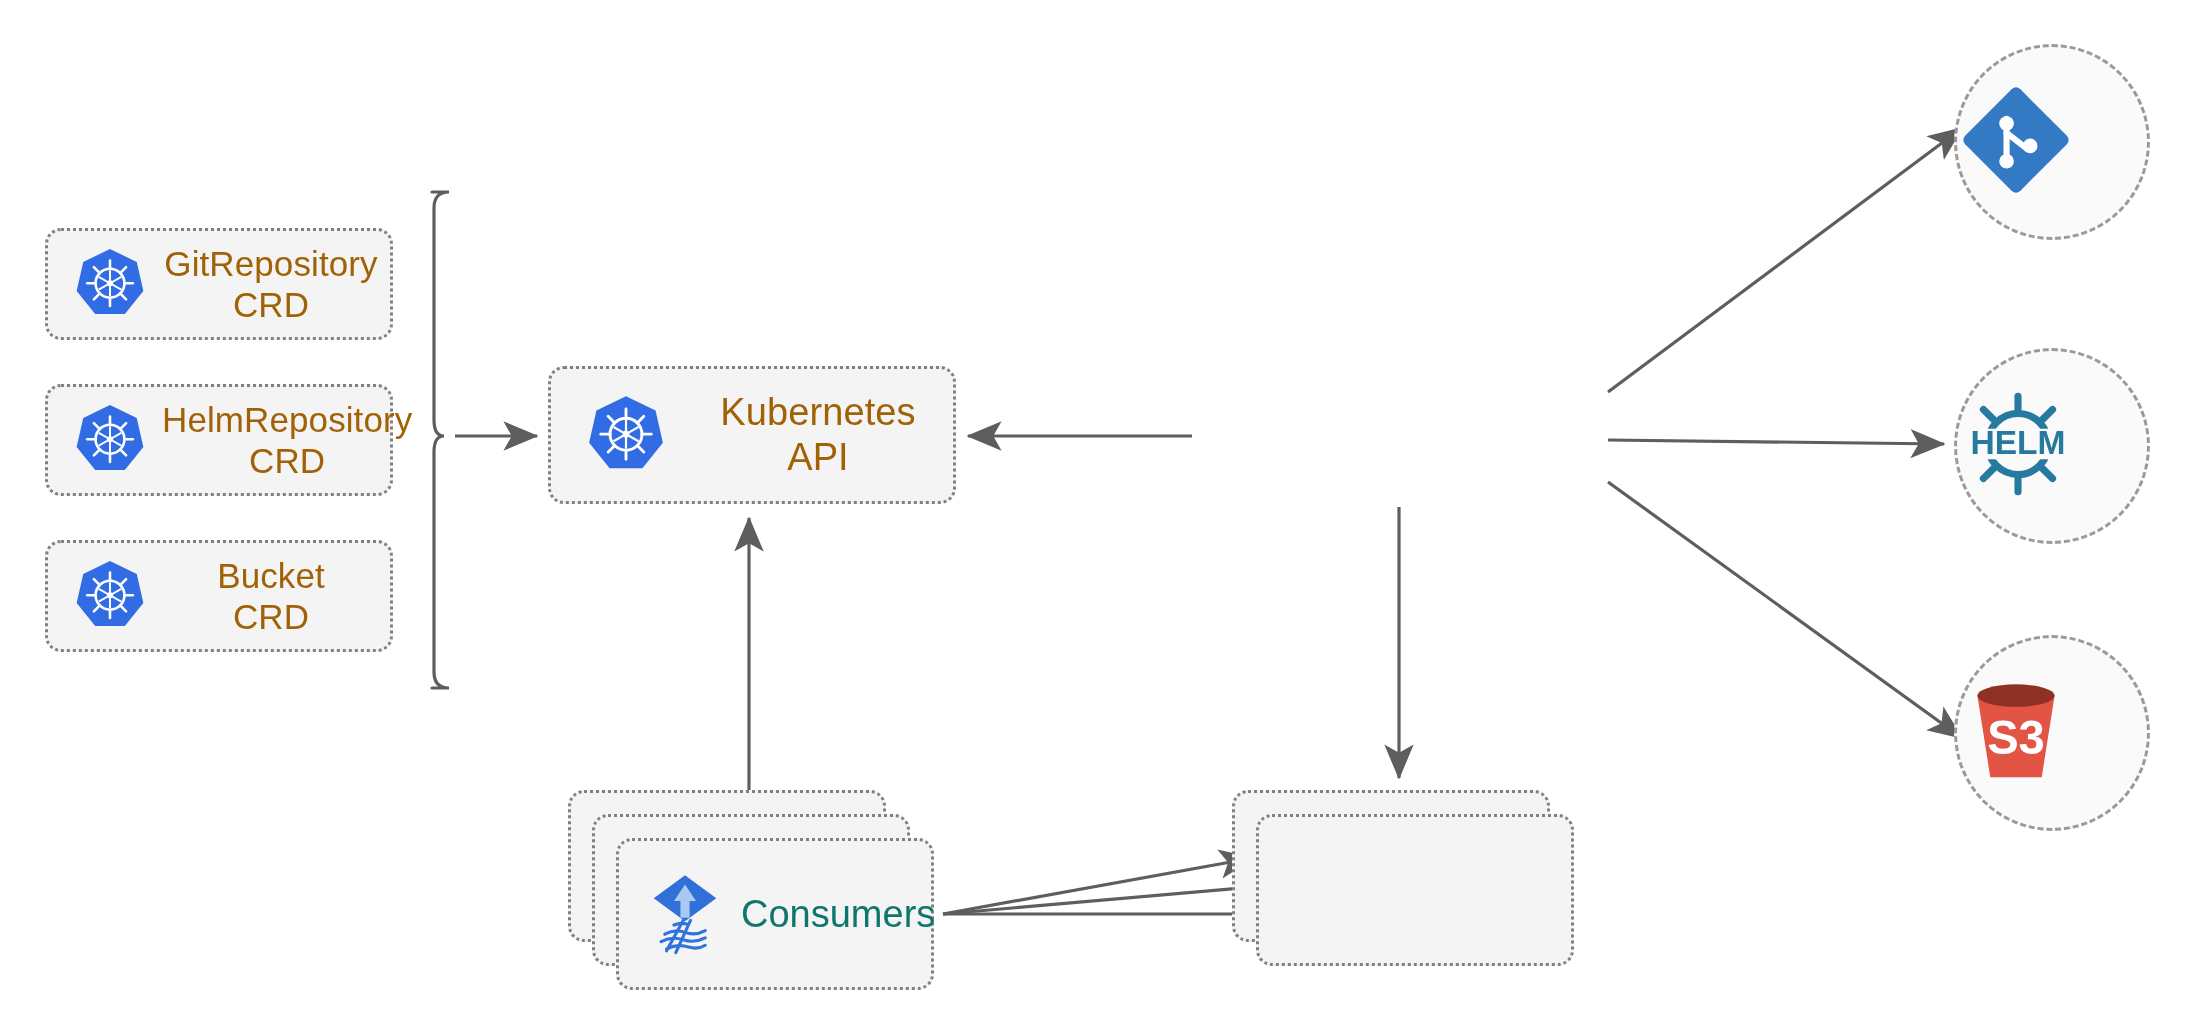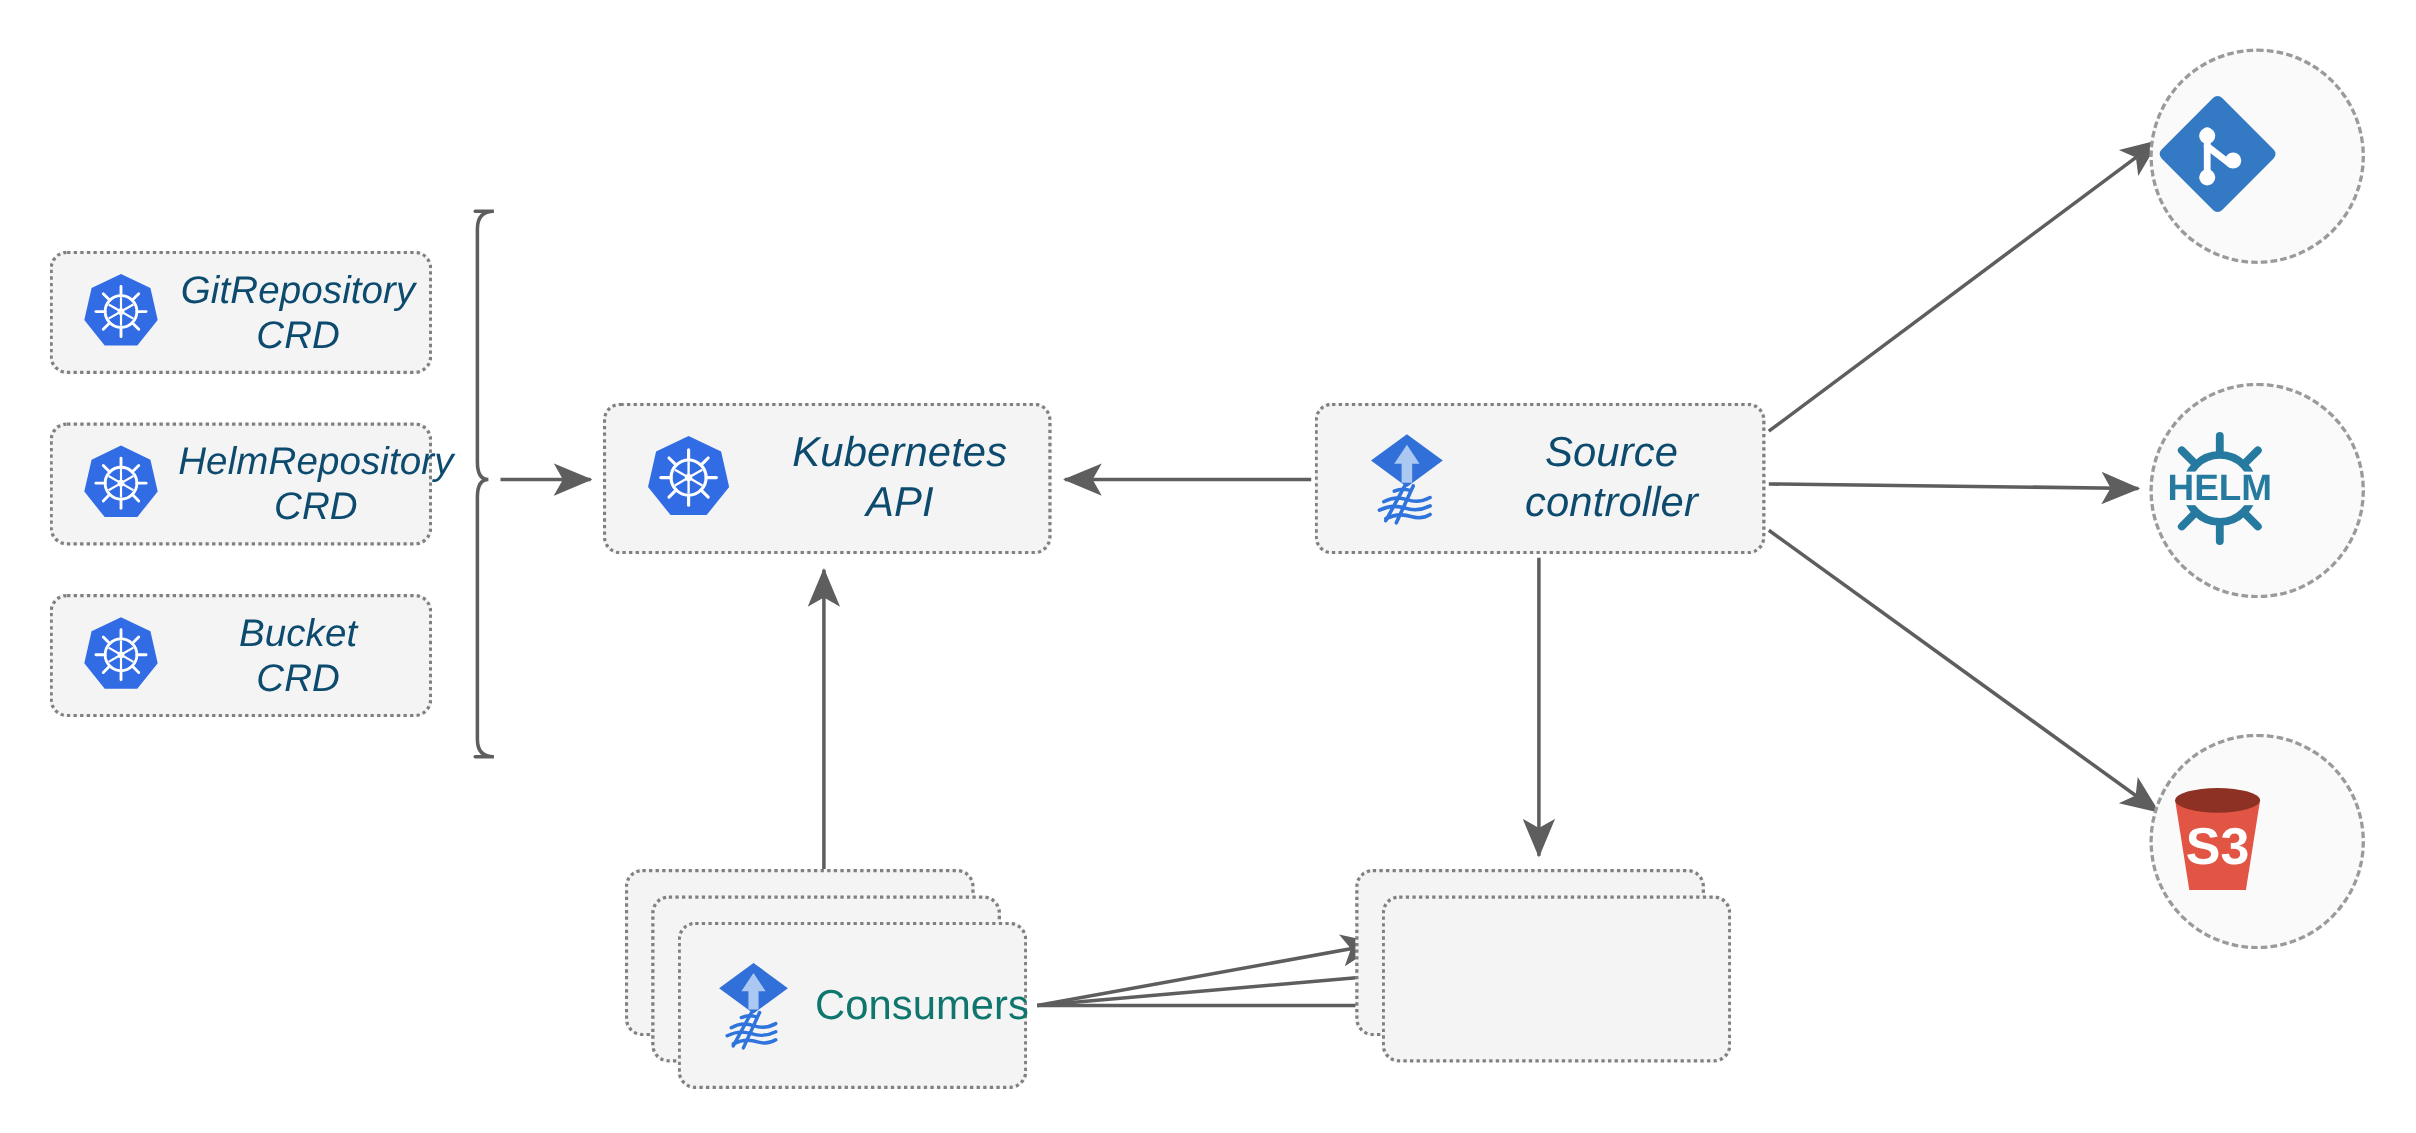--- a/index.html
+++ b/index.html
@@ -34,27 +34,26 @@
   }
   .node .icon-slot {
     flex: 0 0 auto;
     display: flex;
     align-items: center;
     justify-content: center;
   }
   .node .label {
     flex: 1 1 auto;
     text-align: center;
-    color: #0c4a6e;
+    color: #a16207;
     font-size: 36px;
     line-height: 1.18;
     letter-spacing: 0.1px;
     white-space: pre-line;
     padding-right: 10px;
-    font-style: italic;
   }
   
   .crd-node {
     left: 45px;
     width: 348px;
     height: 112px;
   }
   .crd-node .icon-slot { width: 104px; margin-left: 10px; }
   .crd-node .label { font-size: 35px; }
   #crd-git   { top: 228px; }
@@ -126,21 +125,21 @@
     border-radius: 50%;
     border: 3px dashed #9a9a9a;
     background: #fafafa;
     display: flex;
     align-items: center;
     justify-content: flex-start;
     z-index: 5;
   }
   #circle-git  { left: 1954px; top: 44px; }
   #circle-helm { left: 1954px; top: 348px; }
-  #circle-s3   { left: 1954px; top: 667px; }
+  #circle-s3   { left: 1954px; top: 635px; }
 
   
   #edges, #brace {
     position: absolute;
     left: 0; top: 0;
     width: 2196px; height: 1030px;
     z-index: 1;
     pointer-events: none;
   }
 </style>
@@ -303,40 +302,20 @@
           <line x1="50" y1="49" x2="50" y2="66"></line>
           <line x1="50" y1="49" x2="35.2" y2="57.5"></line>
           <line x1="50" y1="49" x2="35.2" y2="40.5"></line>
         </g>
         <circle cx="50" cy="49" r="4" fill="#ffffff"></circle>
       </svg>
     </span>
     <span class="label">Kubernetes API</span>
   </div>
 
-  <div class="node" id="node-source-controller">
-    <span class="icon-slot">
-      <svg width="96" height="96" viewBox="0 0 100 100" xmlns="http://www.w3.org/2000/svg">
-        <polygon points="50,8 84,33 50,58 16,33" fill="#3270d9"></polygon>
-        <g fill="#aac8f2">
-          <polygon points="50,18 62,36 55,36 55,54 45,54 45,36 38,36"></polygon>
-        </g>
-        <g stroke="#2f73dd" stroke-width="3.4" fill="none" stroke-linecap="round">
-          <path d="M28,72 Q39,66 50,70 Q61,74 72,68"></path>
-          <path d="M24,80 Q36,74 48,78 Q60,82 72,76"></path>
-          <path d="M30,88 Q42,82 54,86 Q64,89 72,84"></path>
-          <path d="M38,62 Q45,59 52,61"></path>
-          <path d="M48,57 L30,90"></path>
-          <path d="M56,57 L40,92"></path>
-        </g>
-      </svg>
-    </span>
-    <span class="label">Source
-controller</span>
-  </div>
 
   <div class="stack" id="stack-consumers">
     <div class="card-back b1"></div>
     <div class="card-back b2"></div>
     <div class="card-front">
       <span class="icon-slot">
         <svg width="92" height="92" viewBox="0 0 100 100" xmlns="http://www.w3.org/2000/svg">
           <polygon points="50,8 84,33 50,58 16,33" fill="#3270d9"></polygon>
           <g fill="#aac8f2">
             <polygon points="50,18 62,36 55,36 55,54 45,54 45,36 38,36"></polygon>

